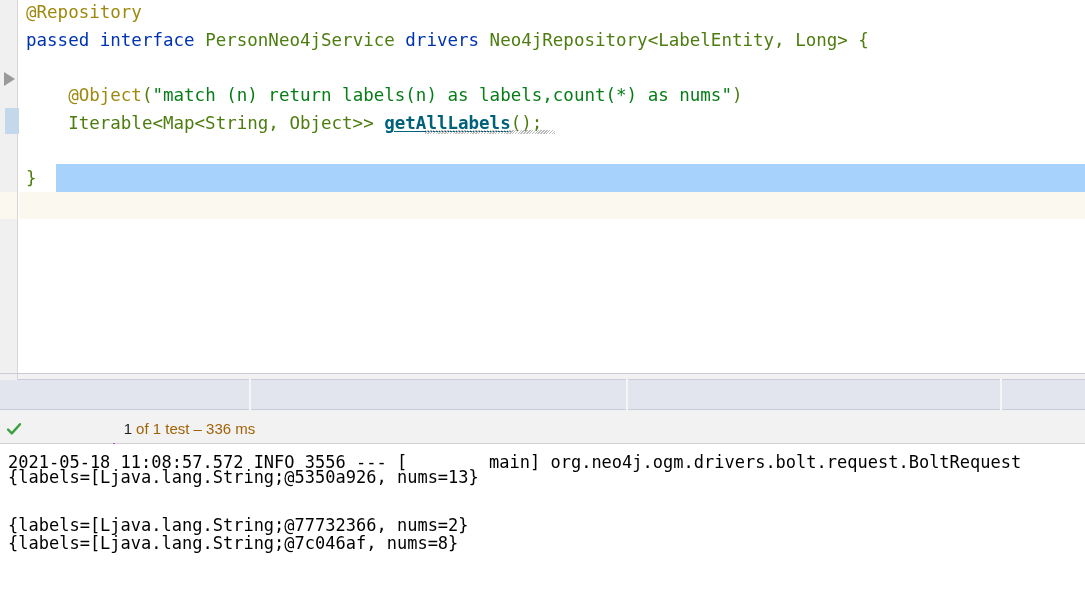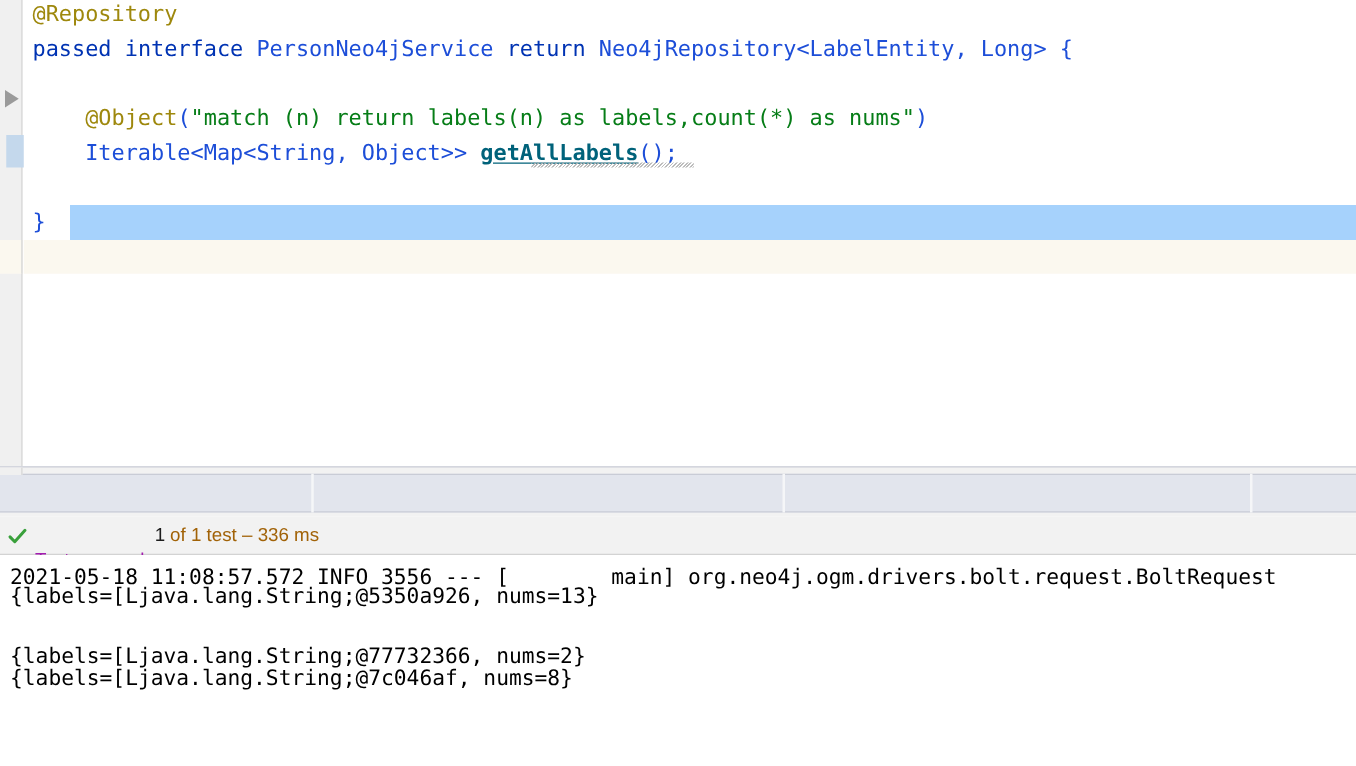--- a/index.html
+++ b/index.html
@@ -81,21 +81,21 @@
     position: absolute;
     left: 19px;
     width: 1066px;
     height: 27px;
     background: #fbf8ef;
     z-index: 0;
   }
 
   .tok-anno { color: #9e880d; margin-top: 30px; }
   .tok-kw   { color: #0033b3; }
-  .tok-ident{ color: #1d4ed8; }
+  .tok-ident{ color: #4d7c0f; }
   .tok-str  { color: #067d17; }
   .tok-method {
     color: #00627a;
     text-decoration: underline;
     text-decoration-color: #00627a;
     text-underline-offset: 2px;
     font-weight: bold;
   }
   .squiggle {
     position: absolute;
@@ -203,21 +203,21 @@
     <div id="changed-lines-marker"></div>
   </div>
 
   <div id="code-area">
 
     <div class="row-highlight-blue" style="top:164px;"></div>
     <div class="row-highlight-cream" style="top:192px; left:0; width:1085px;"></div>
 
     <div id="code-lines">
         <div class="code-line" style="top: -2px;"><span class="txt"><span class="tok-anno">@Repository</span></span></div>
-        <div class="code-line" style="top: 26px;"><span class="txt"><span class="tok-kw">passed</span><span class="tok-ident"> </span><span class="tok-kw">interface</span><span class="tok-ident"> PersonNeo4jService </span><span class="tok-kw">return</span><span class="tok-ident"> Neo4jRepository&lt;LabelEntity, Long&gt; {</span></span></div>
+        <div class="code-line" style="top: 26px;"><span class="txt"><span class="tok-kw">passed</span><span class="tok-ident"> </span><span class="tok-kw">interface</span><span class="tok-ident"> PersonNeo4jService </span><span class="tok-kw">drivers</span><span class="tok-ident"> Neo4jRepository&lt;LabelEntity, Long&gt; {</span></span></div>
         <div class="code-line" style="top: 54px;"><span class="txt"></span></div>
         <div class="code-line" style="top: 81px;"><span class="txt"><span class="tok-ident">    </span><span class="tok-anno">@Object</span><span class="tok-ident">(</span><span class="tok-str">"match (n) return labels(n) as labels,count(*) as nums"</span><span class="tok-ident">)</span></span></div>
         <div class="code-line" style="top: 109px;"><span class="txt"><span class="tok-ident">    Iterable&lt;Map&lt;String, Object&gt;&gt; </span><span class="tok-method">getAllLabels</span><span class="tok-ident">();</span></span></div>
         <div class="code-line" style="top: 137px;"><span class="txt"></span></div>
         <div class="code-line" style="top: 164px;"><span class="txt"><span class="tok-ident">}</span></span></div>
       </div>
 
     <div class="squiggle" style="left:406px; top:130px; width:130px;"></div>
   </div>
 </div>

